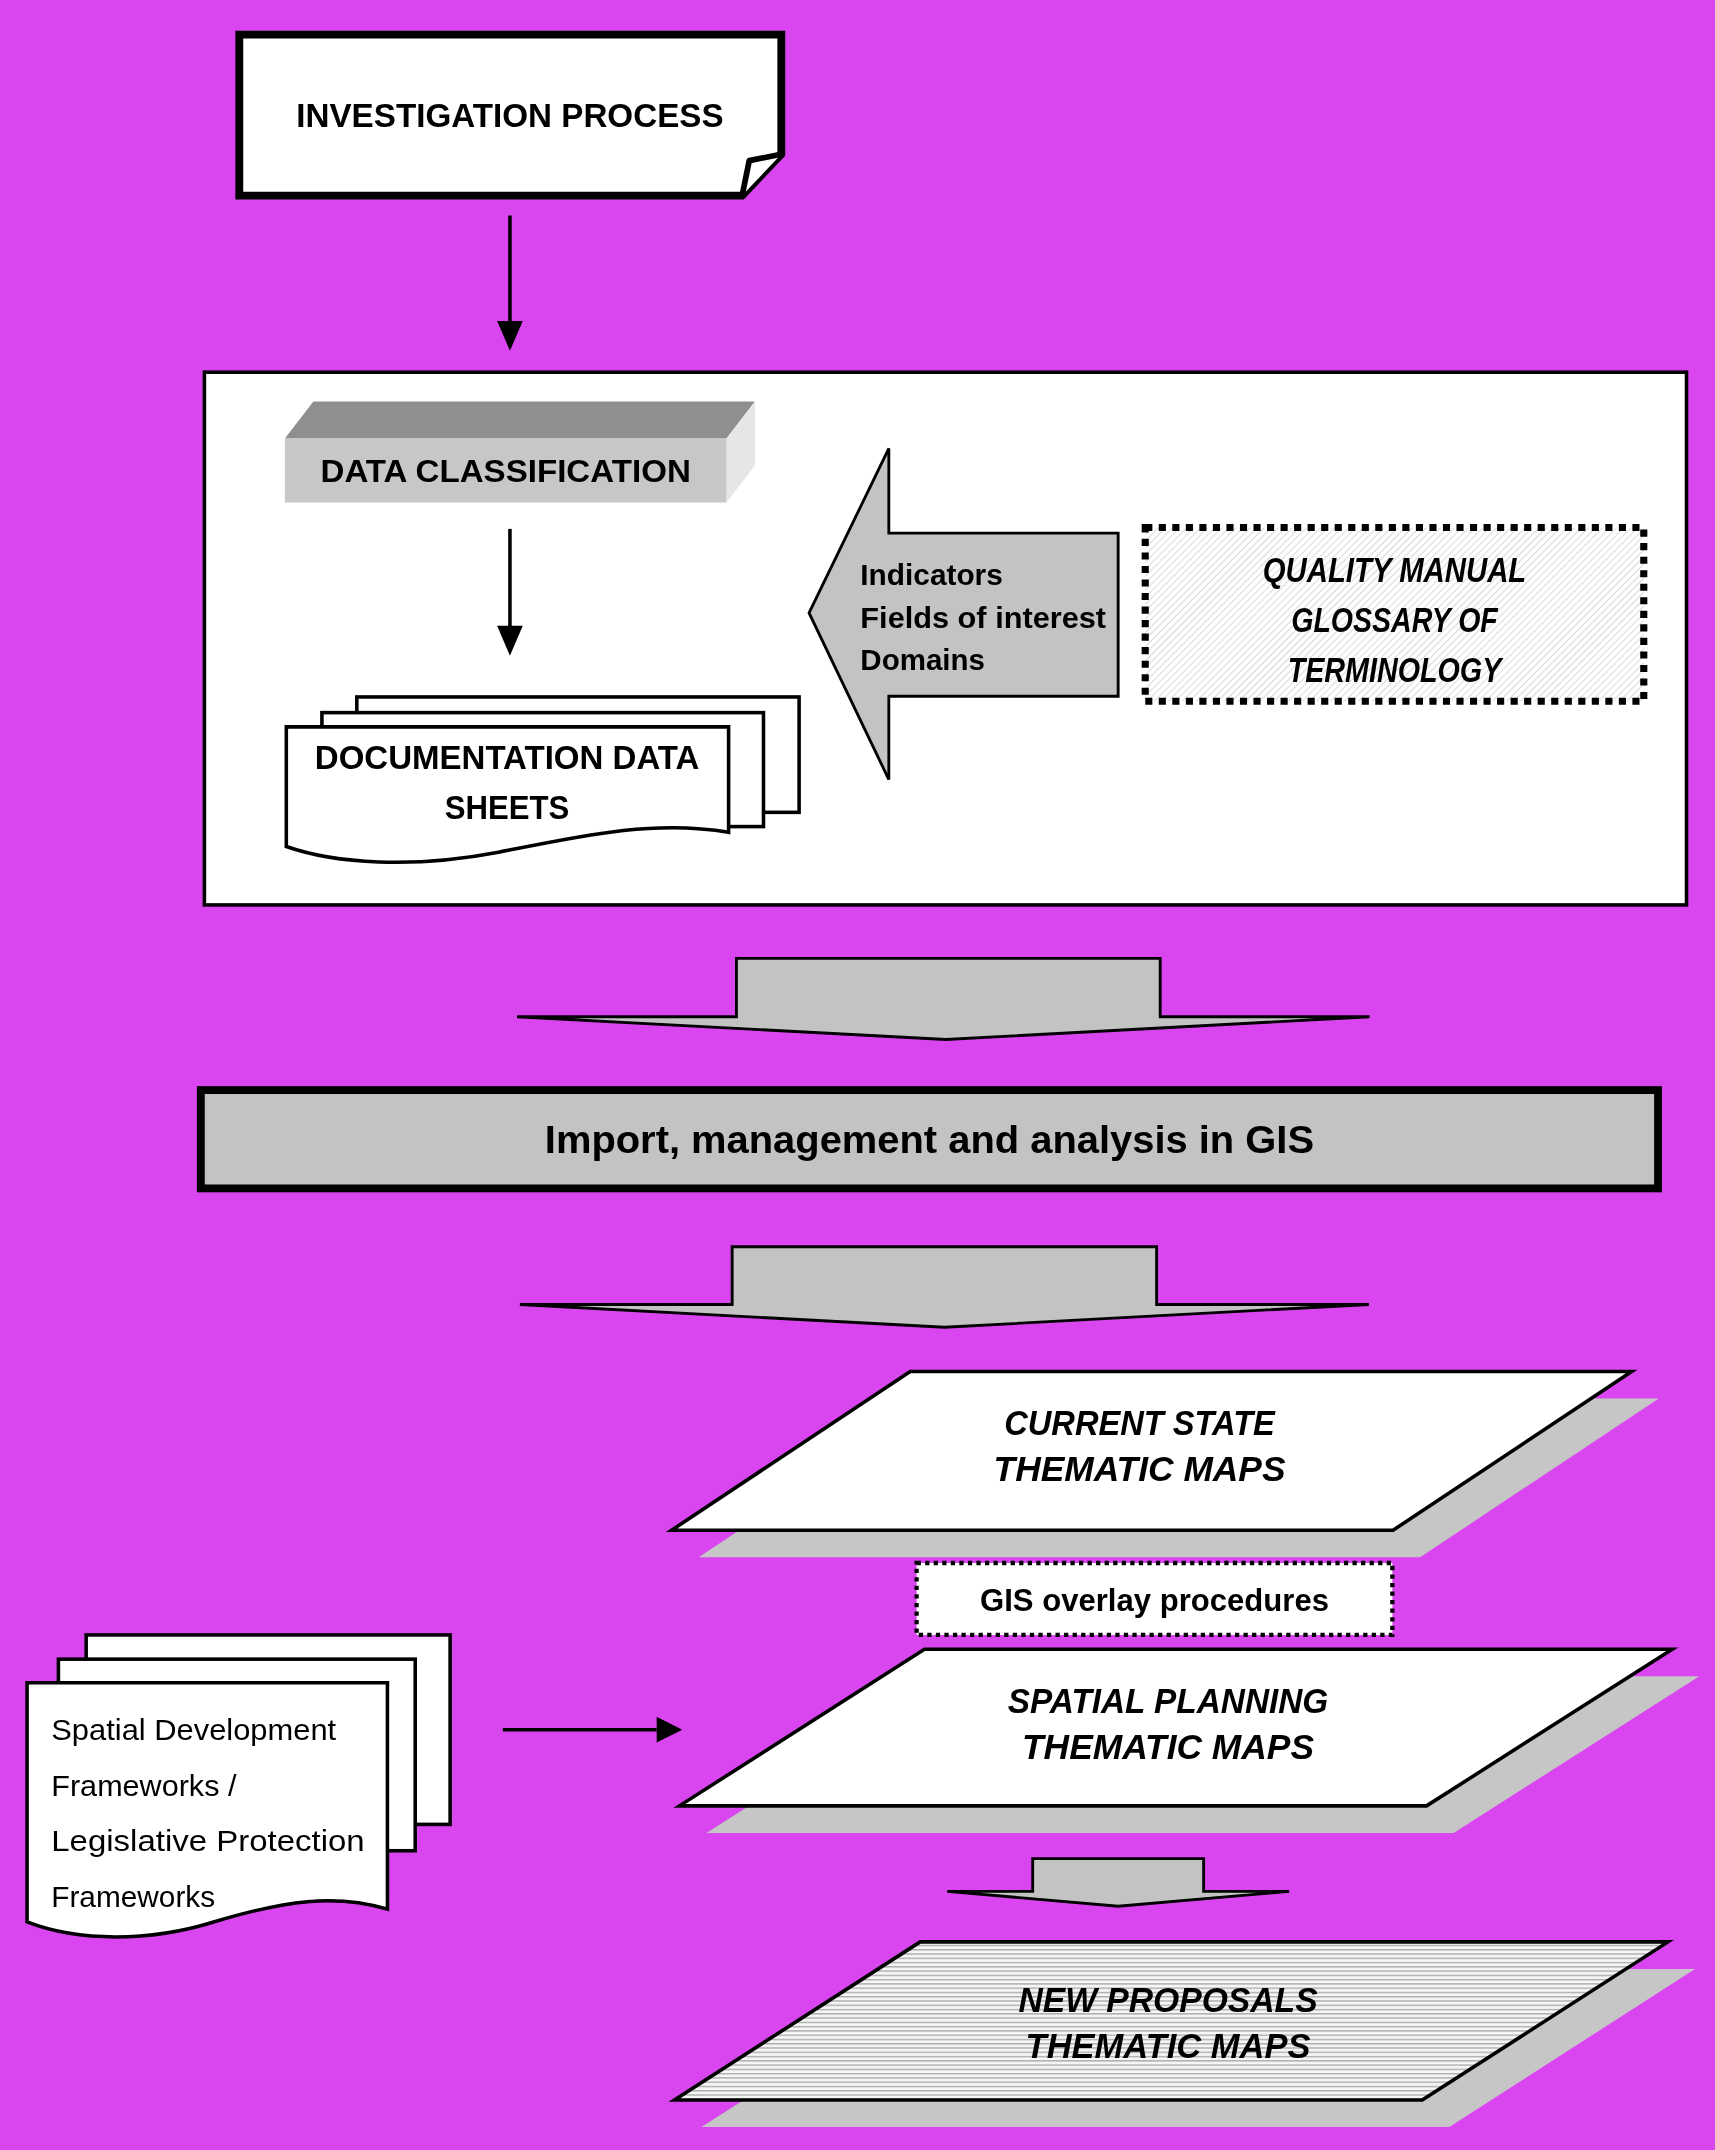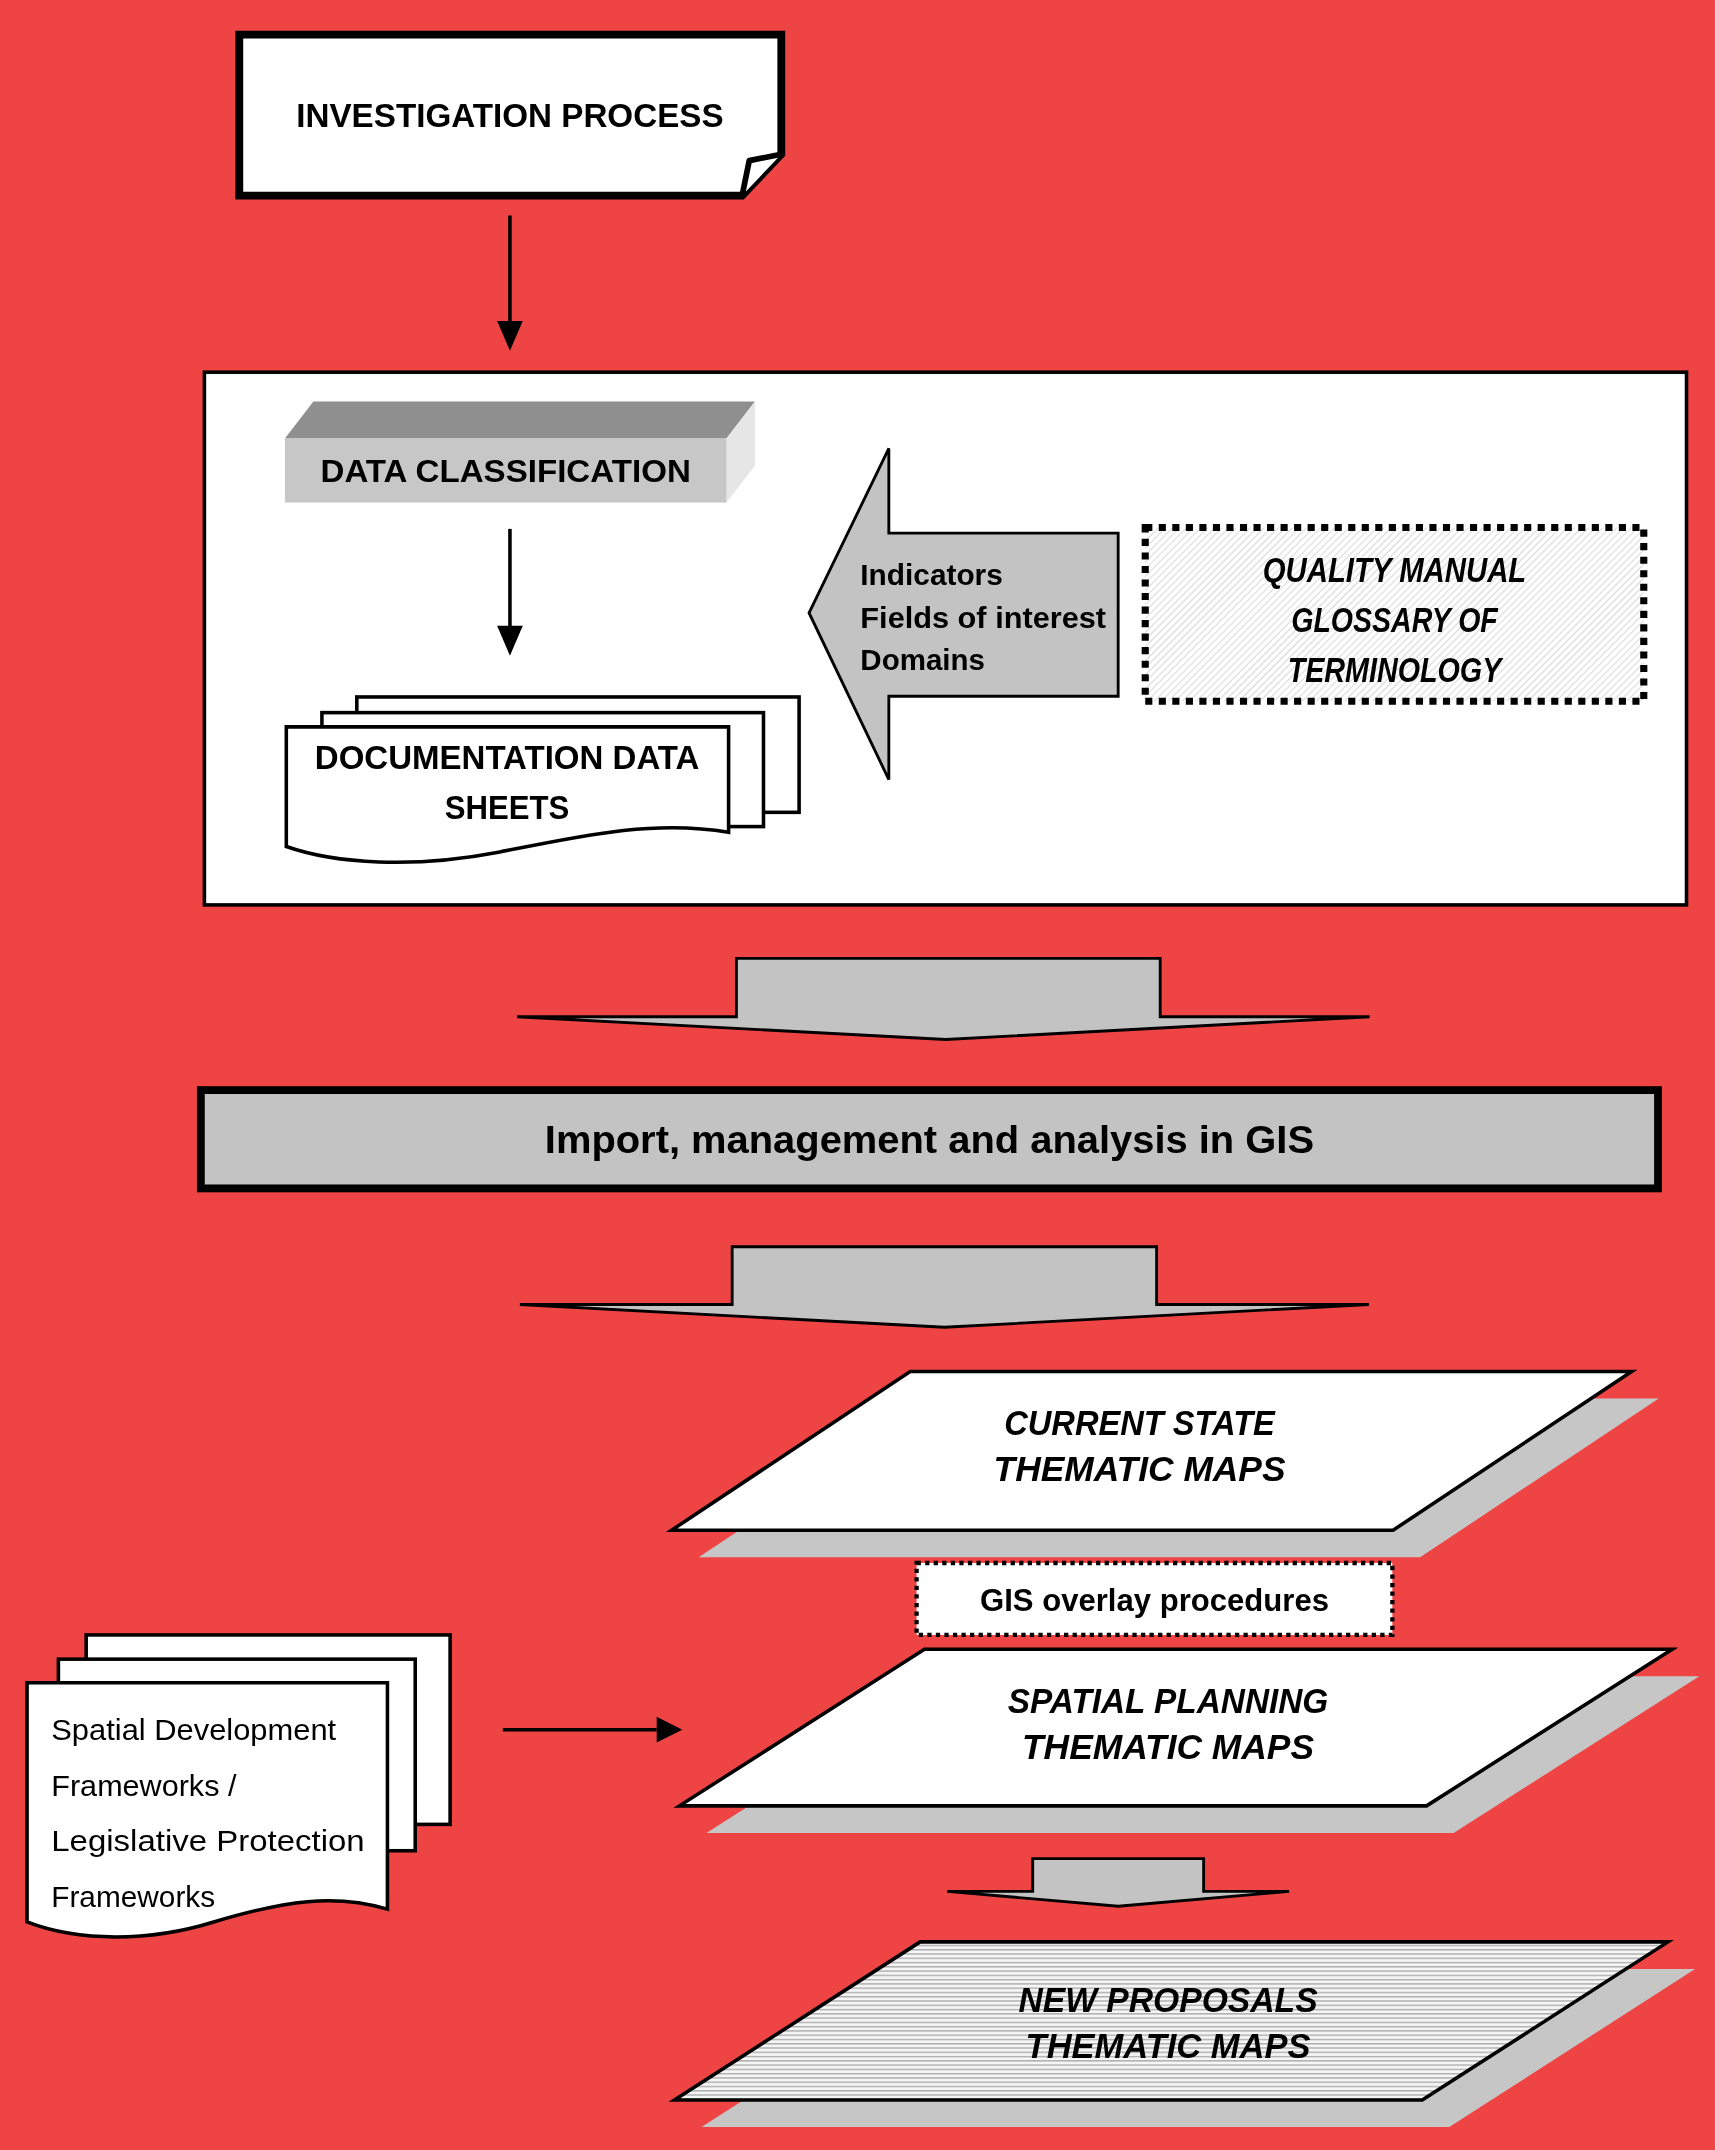--- a/index.html
+++ b/index.html
@@ -1,16 +1,16 @@
 <!DOCTYPE html>
 <html style="font-size:11.4px"><head>
 <meta charset="utf-8">
 <style>
   html,body{margin:0;padding:0;background:#ffffff;}
-  .canvas{position:relative;width:1715px;height:2151px;background:#ef4444;overflow:hidden;}
+  .canvas{position:relative;width:1715px;height:2151px;background:#d946ef;overflow:hidden;}
   svg{position:absolute;left:0;top:0;}
   text{font-family:"Liberation Sans","DejaVu Sans",sans-serif;fill:#000000;}
   .fb{font-weight:bold;}
   .fbi{font-weight:bold;font-style:italic;}
   .fr{font-weight:normal;}
 </style>
 </head>
 <body>
 
 <div class="canvas">

